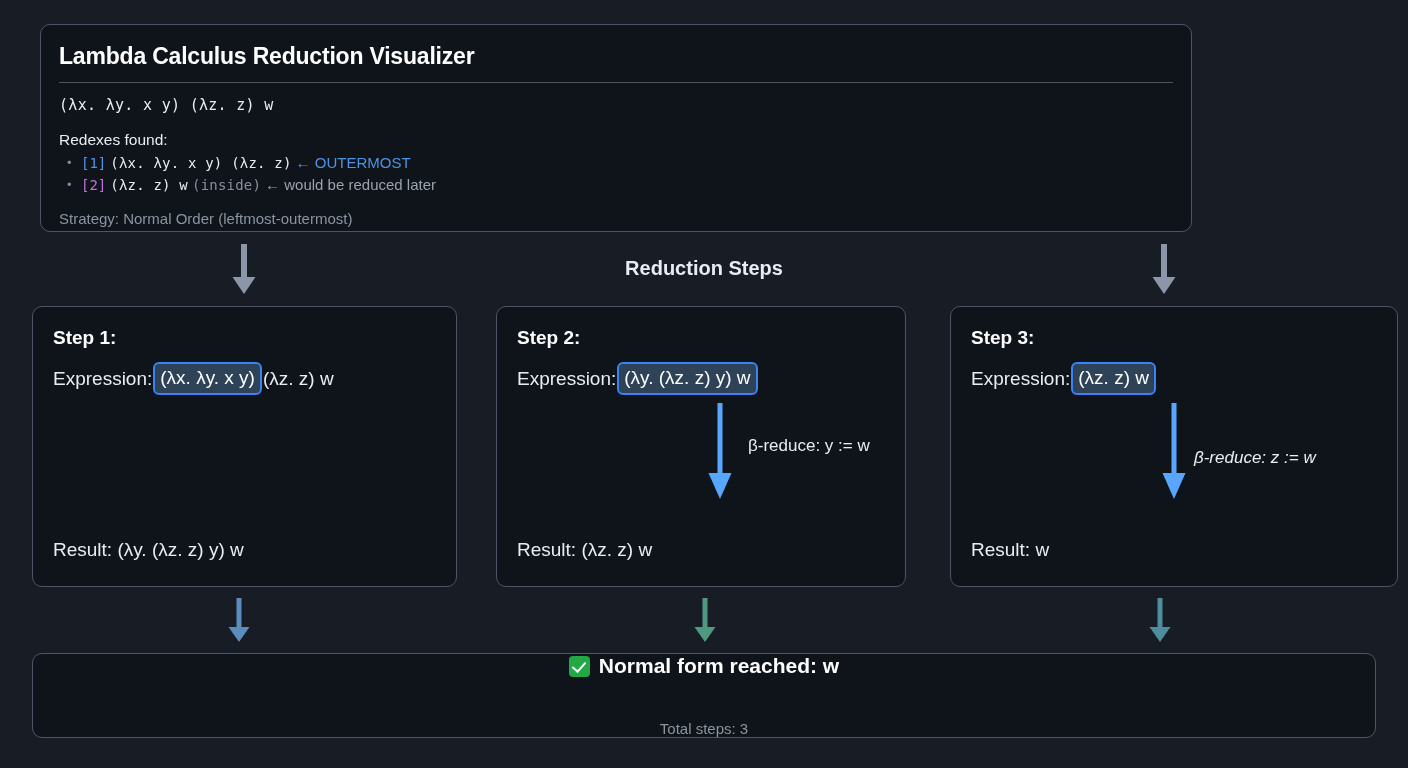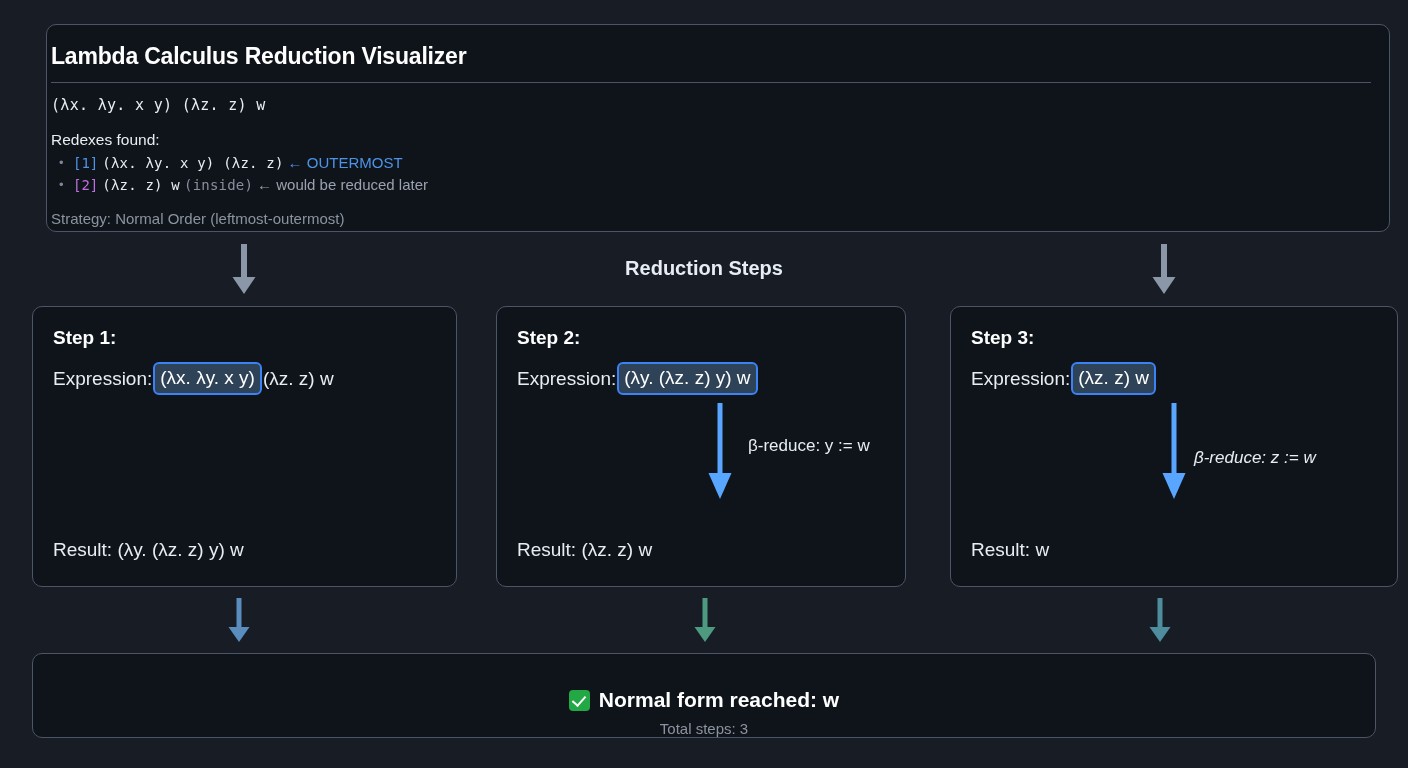--- a/index.html
+++ b/index.html
@@ -21,23 +21,23 @@
 
   .panel {
     position: absolute;
     background: #0f141b;
     border: 1px solid #4c5565;
     border-radius: 10px;
   }
 
   
   #header-panel {
-    left: 46px; top: 24px;
-    width: 1344px; height: 208px;
-    padding: 16px 18px 0 4px;
+    left: 40px; top: 24px;
+    width: 1152px; height: 208px;
+    padding: 16px 18px 0 18px;
   }
 
   #page-title {
     font-size: 23px;
     font-weight: bold;
     color: #ffffff;
     letter-spacing: -0.2px;
     line-height: 30px;
   }
 
@@ -211,21 +211,21 @@
   #arrow-bot-2 { left: 694px;  top: 598px; width: 22px; height: 46px; }
   #arrow-bot-3 { left: 1149px; top: 598px; width: 22px; height: 46px; }
 
   
   #footer-panel {
     left: 32px; top: 653px;
     width: 1344px; height: 85px;
     display: flex;
     flex-direction: column;
     align-items: center;
-    justify-content: flex-end;
+    justify-content: space-between;
   }
   #normal-form-line {
     display: flex;
     align-items: center;
     gap: 9px;
     font-size: 21px;
     font-weight: bold;
     color: #ffffff;
   }
   #check-icon {

